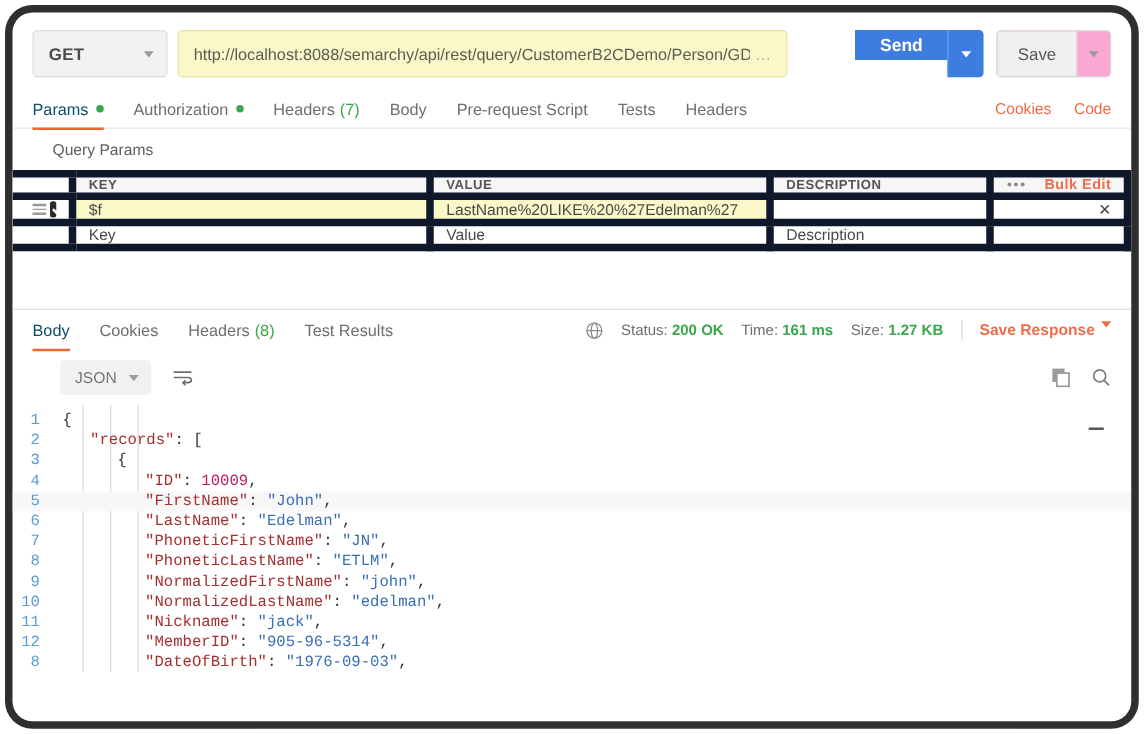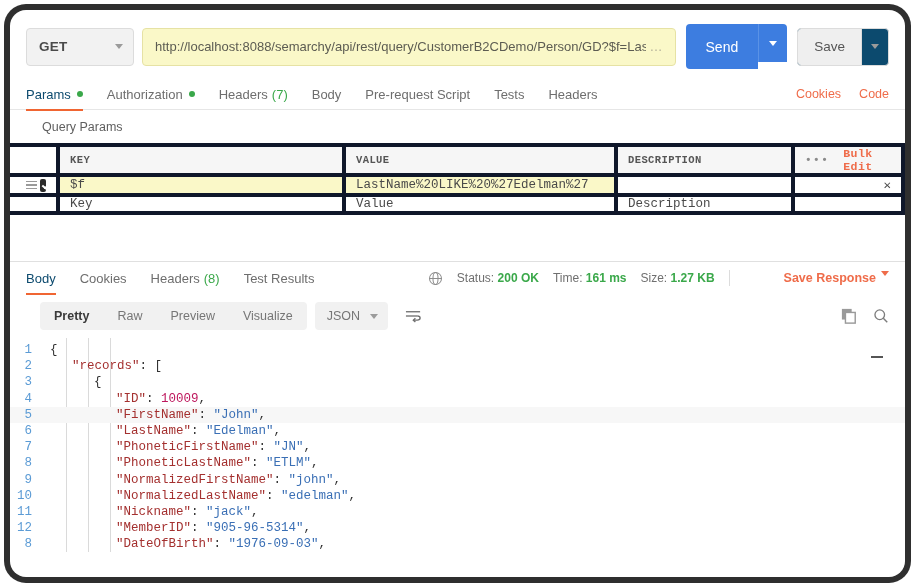--- a/index.html
+++ b/index.html
@@ -98,47 +98,48 @@
   .send-group {
     display: flex;
     margin-left: 10px;
     border-radius: 4px;
     overflow: hidden;
   }
   .send-btn {
     background: #3d7de0;
     color: #ffffff;
     font-size: 14px;
-    font-weight: normal;
-    height: 45px;
+    font-weight: bold;
+    height: 24px;
     padding: 0 20px;
     display: flex;
     align-items: center;
     cursor: pointer;
     border: none;
     font-family: inherit;
+    margin-left: 44px;
   }
   .send-caret-btn {
     background: #3d7de0;
     width: 28px;
     height: 38px;
     display: flex;
     align-items: center;
     justify-content: center;
     border-left: 1px solid #5a92e6;
     cursor: pointer;
   }
   .send-caret-btn .caret { border-top-color: #ffffff; }
   .save-group {
     display: flex;
     margin-left: 10px;
     border: 1px solid #dcdcdc;
     border-radius: 4px;
     overflow: hidden;
-    background: #0c4a6e;
+    background: #f9a8d4;
     justify-content: flex-end;
   }
   .save-btn {
     background: #efefef;
     color: #555555;
     font-size: 13.5px;
     height: 36px;
     padding: 0 16px;
     display: flex;
     align-items: center;
@@ -207,24 +208,23 @@
   .hr { height: 1px; background: #e6e6e6; }
 
   
   .qp-title {
     font-size: 12.5px;
     color: #5f5f5f;
     padding: 10px 16px 9px 32px;
   }
   .ptable { width: 100%; border-collapse: collapse; table-layout: fixed; }
   .ptable th, .ptable td {
-    border: 4px solid #0f172a;
+    border: 6px solid #0f172a;
     height: 16px;
     box-sizing: border-box;
-    font-family: Liberation Mono, monospace;
   }
   .ptable th {
     background: #f6f6f6;
     font-size: 10.5px;
     font-weight: bold;
     color: #555555;
     letter-spacing: .4px;
     text-align: left;
     padding: 0 10px;
   }
@@ -274,21 +274,21 @@
   }
   .resp-right {
     margin-left: auto;
     display: flex;
     align-items: center;
     gap: 14px;
     font-size: 12px;
   }
   .stat-label { color: #6f6f6f; text-align: center; }
   .stat-val { color: #3aa84a; font-weight: bold; }
-  .save-resp { color: #ef6c4a; font-weight: bold; font-size: 12.5px; cursor: pointer; display: flex; align-items: flex-start; gap: 5px; margin-left: 40px; }
+  .save-resp { color: #ef6c4a; font-weight: bold; font-size: 12.5px; cursor: pointer; display: flex; align-items: flex-start; gap: 5px; }
   .save-resp .caret { border-top-color: #ef6c4a; }
   .vsep { width: 1px; height: 16px; background: #dcdcdc; }
 
   
   .viewer-bar {
     display: flex;
     align-items: center;
     padding: 8px 16px 8px 30px;
   }
   .seg {
@@ -510,26 +510,20 @@
         </span>
         <span class="vsep"></span>
         <span class="save-resp">
           <span>Save Response</span>
           <span class="caret"></span>
         </span>
       </div>
     </div>
 
     <div class="viewer-bar">
-      <div class="seg">
-        <div class="seg-item active">Pretty</div>
-        <div class="seg-item">Raw</div>
-        <div class="seg-item">Preview</div>
-        <div class="seg-item">Visualize</div>
-      </div>
       <div class="fmt-select">
         <span>JSON</span>
         <span class="caret"></span>
       </div>
       <div class="wrap-btn">
         <svg width="17" height="14" viewBox="0 0 18 14">
           <line x1="1" y1="2.5" x2="16" y2="2.5" stroke="#6e6e6e" stroke-width="1.4"></line>
           <line x1="1" y1="7" x2="13" y2="7" stroke="#6e6e6e" stroke-width="1.4"></line>
           <path d="M13 7 q3 0 3 2.2 t-3 2.2 h-4" fill="none" stroke="#6e6e6e" stroke-width="1.4"></path>
           <path d="M11 9.4 l-2.2 2 l2.2 2" fill="none" stroke="#6e6e6e" stroke-width="1.4"></path>

